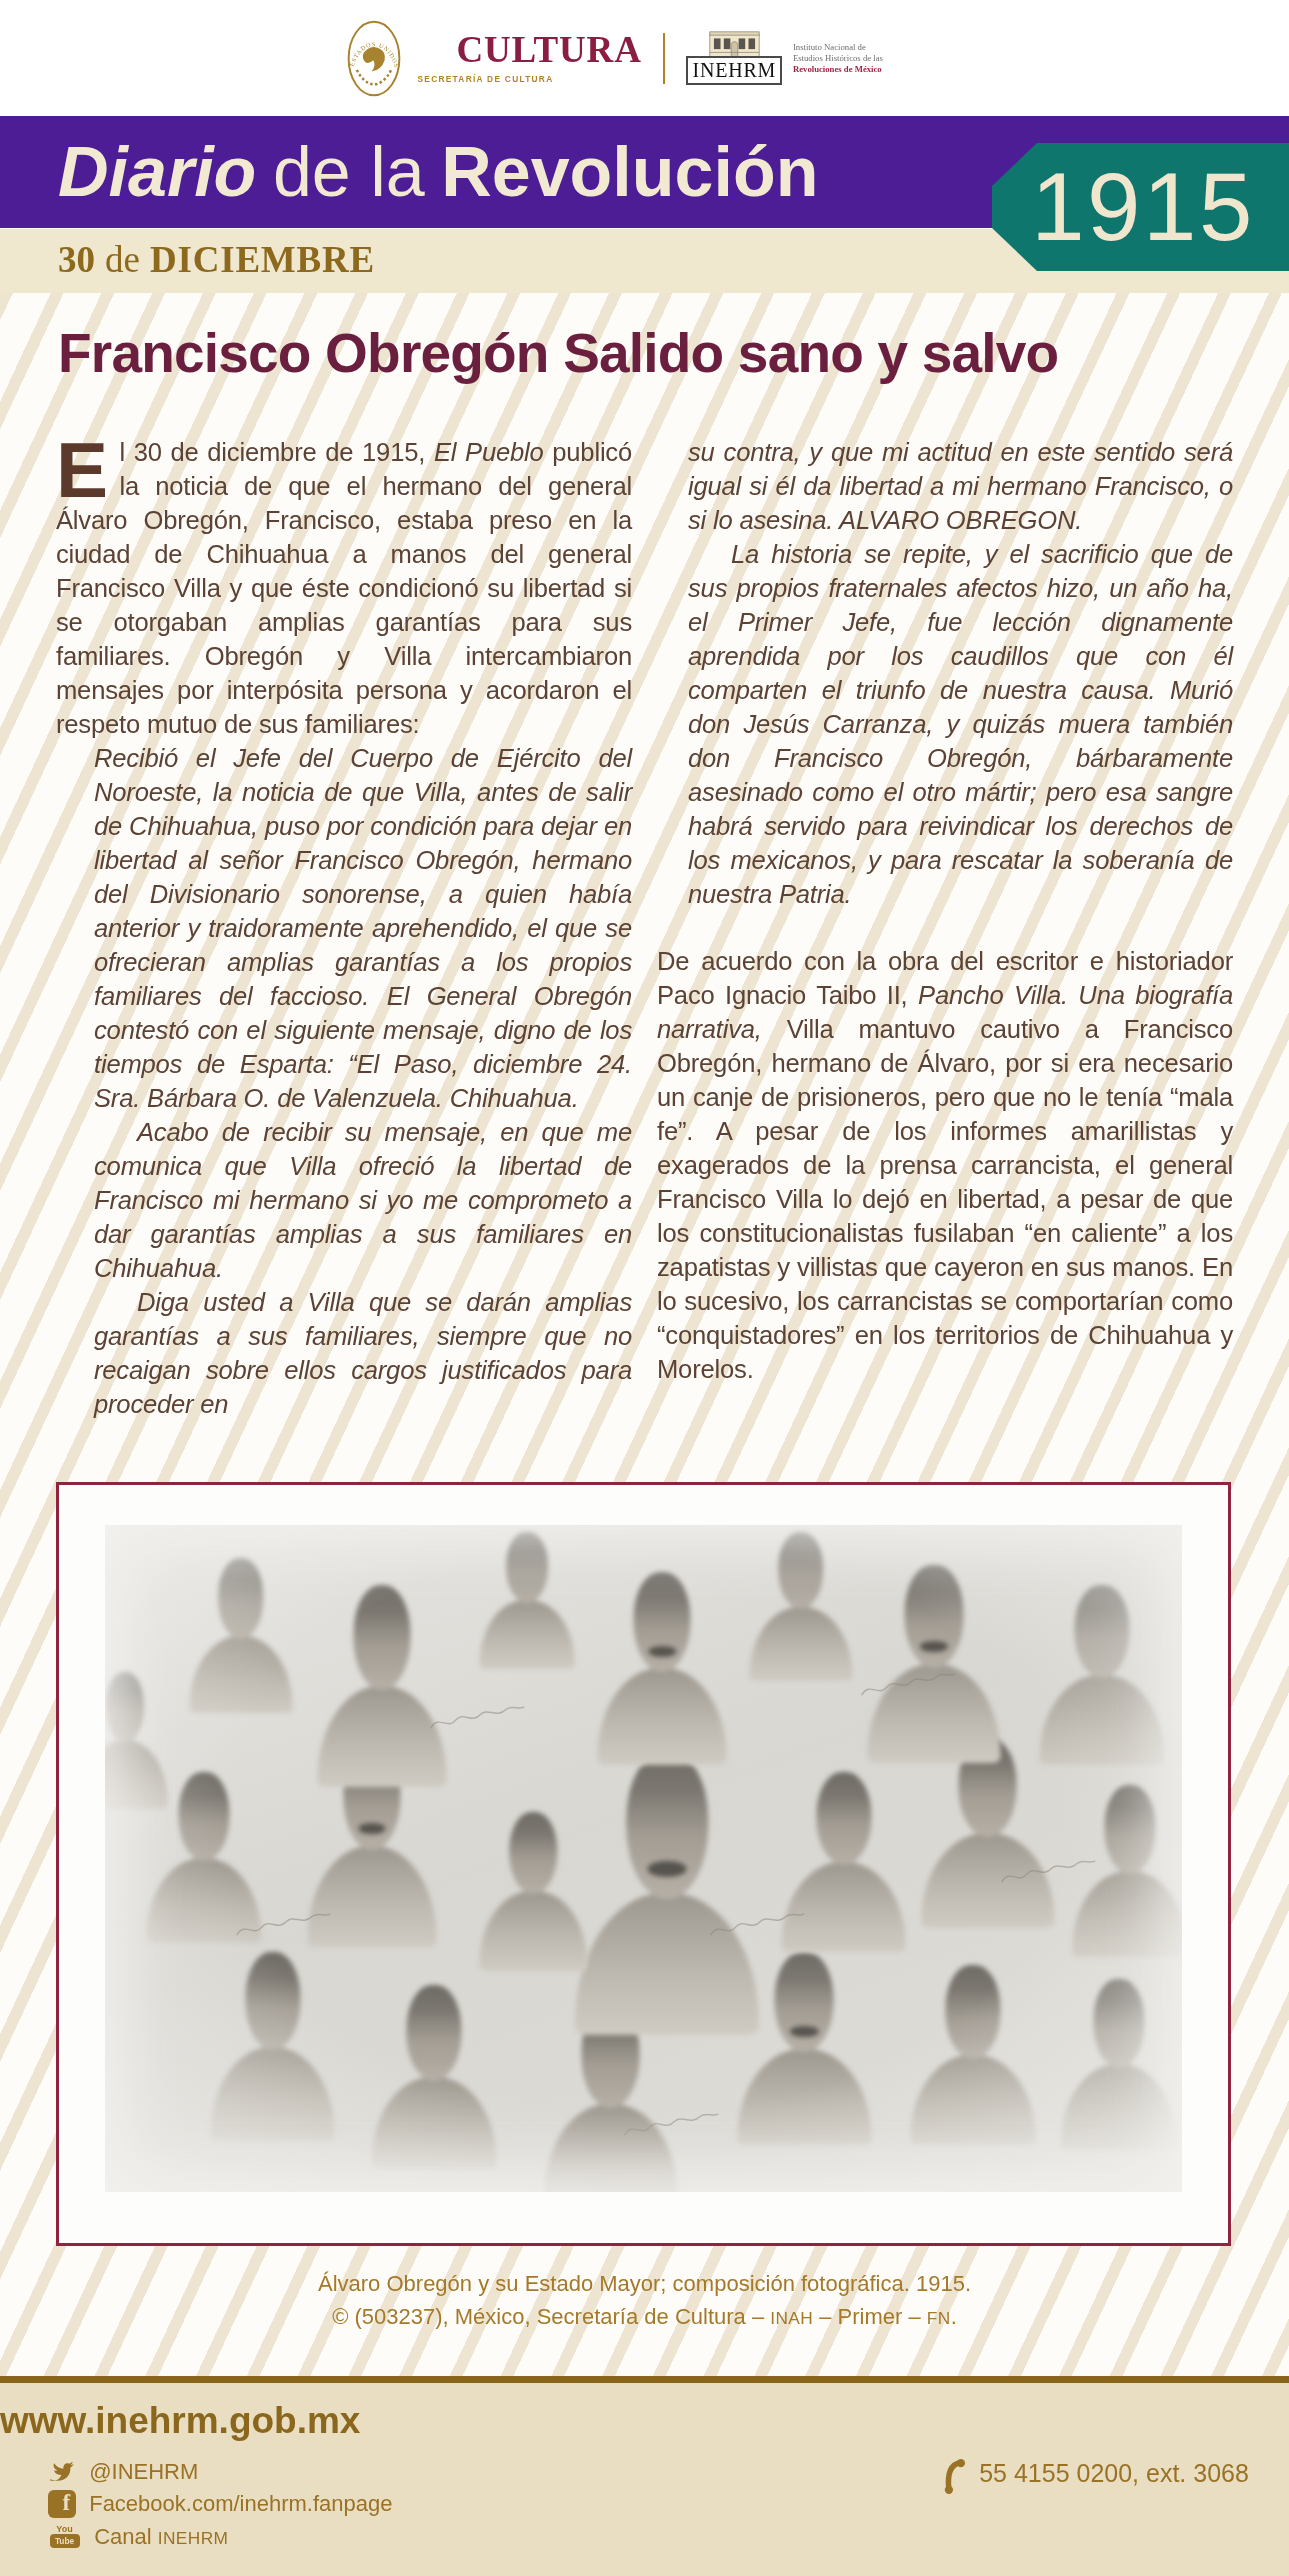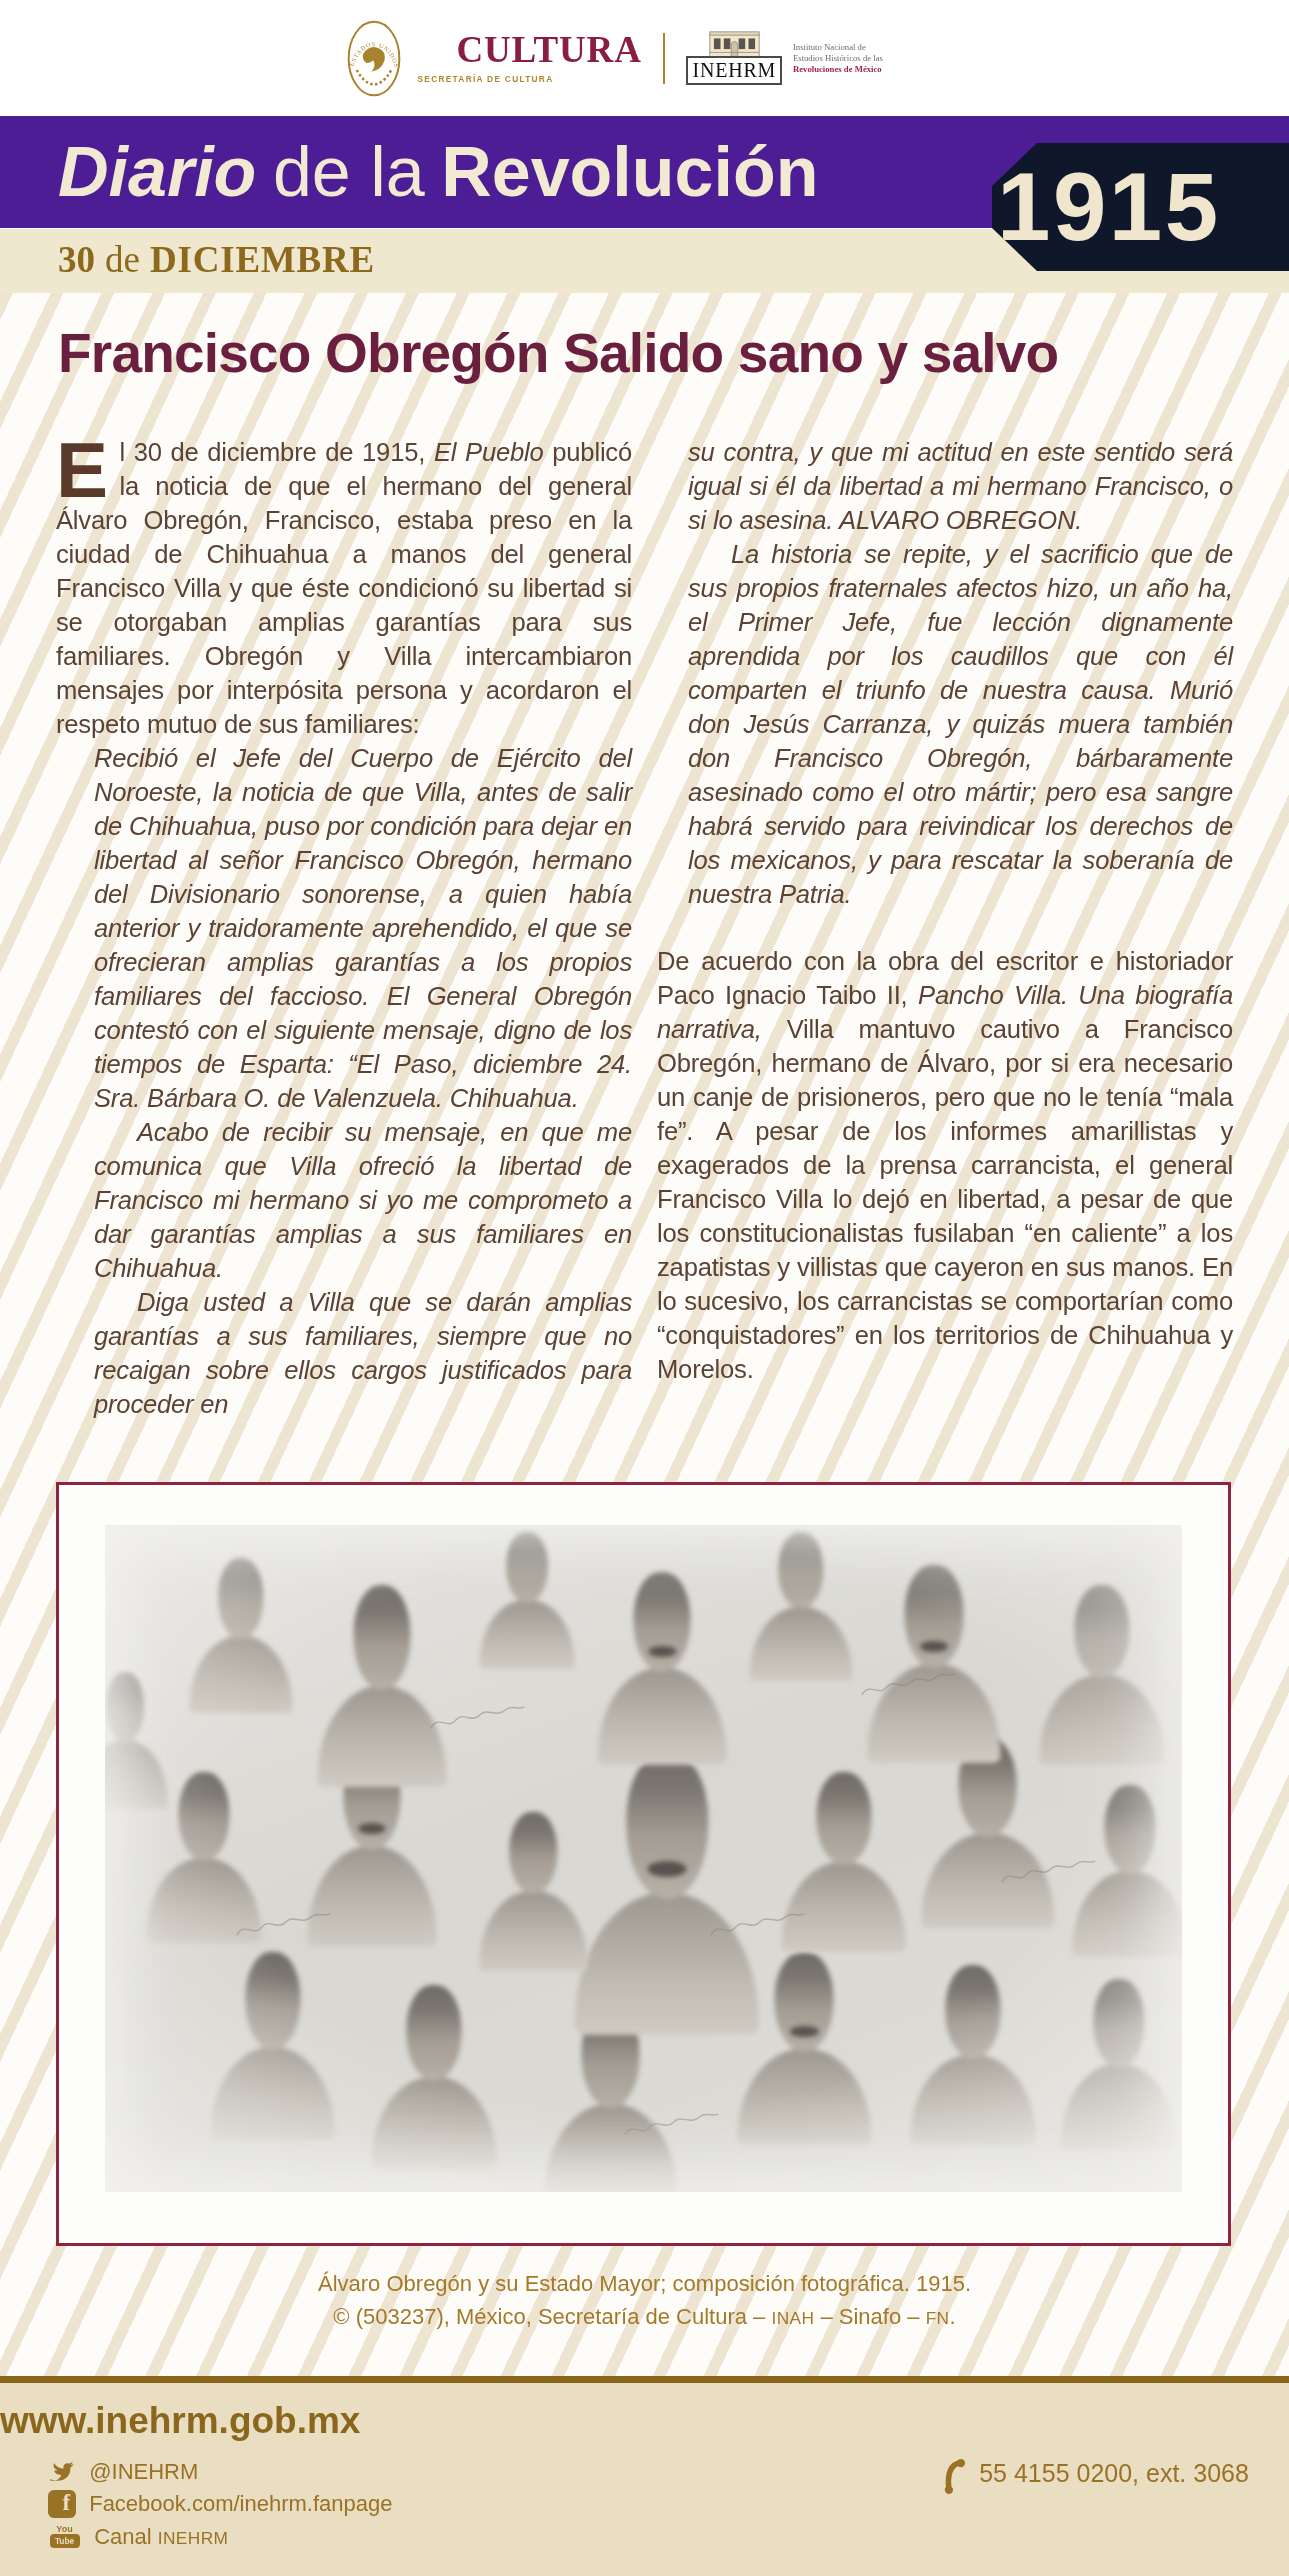--- a/index.html
+++ b/index.html
@@ -28,23 +28,23 @@
   .band-inner{padding-left:58px;line-height:112px;font-size:70px;color:#F2E9D2;white-space:nowrap;}
   .band-b1{font-weight:700;font-style:italic;padding-right:16.5px;}
   .band-b2{font-weight:400;padding-right:16.5px;}
   .band-b3{font-weight:700;}
   .dateband{position:absolute;top:229px;left:0;width:100%;height:64px;background:#F0E7CF;}
   .dateband-inner{padding-left:58px;line-height:61px;font-family:"Liberation Serif",serif;
                   color:#8C691D;font-size:37px;}
   .d-day{font-weight:700;}
   .d-de{padding:0 10px;}
   .d-month{font-weight:700;letter-spacing:0.8px;}
-  .yearbox{position:absolute;top:143px;right:0;width:297px;height:128px;background:#0f172a;
+  .yearbox{position:absolute;top:143px;right:0;width:297px;height:128px;background:#0f766e;
            clip-path:polygon(45px 0,100% 0,100% 100%,45px 100%,0 calc(100% - 43px),0 43px);
-           display:flex;align-items:center;justify-content:flex-start;z-index:5;font-weight:bold;}
+           display:flex;align-items:center;justify-content:center;z-index:5;}
   .yearbox span{font-size:96px;color:#F0E6CE;letter-spacing:2.5px;padding-left:5px;}
 
   
   .main{position:absolute;top:293px;left:0;width:100%;height:2083px;background-color:#FDFCF8;
         background-image:repeating-linear-gradient(115deg,#EDE4D2 0 11.6px,transparent 11.6px 46px);}
   .headline{position:absolute;left:58px;top:28px;width:1180px;font-size:55px;font-weight:700;
             color:#6B1F3F;letter-spacing:-0.8px;}
   .columns{position:absolute;left:56px;top:142px;width:1177px;display:flex;gap:25px;}
   .col{width:576px;font-size:25.6px;line-height:34px;color:#5B4234;text-align:justify;
        letter-spacing:-0.2px;}
@@ -284,21 +284,21 @@
           </svg>
           <svg class="sig" width="99" height="25" viewBox="0 0 120 30" style="left: 83%; top: 50%; transform: rotate(-8deg);">
             <path d="M2,20 C14,4 22,26 34,14 C44,5 52,22 64,12 C74,4 82,20 96,10 C104,5 112,14 118,10" fill="none" stroke="#8A8478" stroke-width="1.8"></path>
           </svg>
           <div class="photo-fade"></div>
       </div>
     </div>
 
     <div class="caption">
       <div>Álvaro Obregón y su Estado Mayor; composición fotográfica. 1915.</div>
-      <div><span>© (503237), México, Secretaría de Cultura – </span><span class="sc">INAH</span><span> – Sinafo – </span><span class="sc">FN</span><span>.</span></div>
+      <div><span>© (503237), México, Secretaría de Cultura – </span><span class="sc">INAH</span><span> – Primer – </span><span class="sc">FN</span><span>.</span></div>
     </div>
   </div>
 
   <div class="footer-bar"></div>
   <div class="footer">
     <div class="website">www.inehrm.gob.mx</div>
 
     <div class="social">
       <div class="social-row">
         <svg width="28" height="25" viewBox="0 0 24 20">

